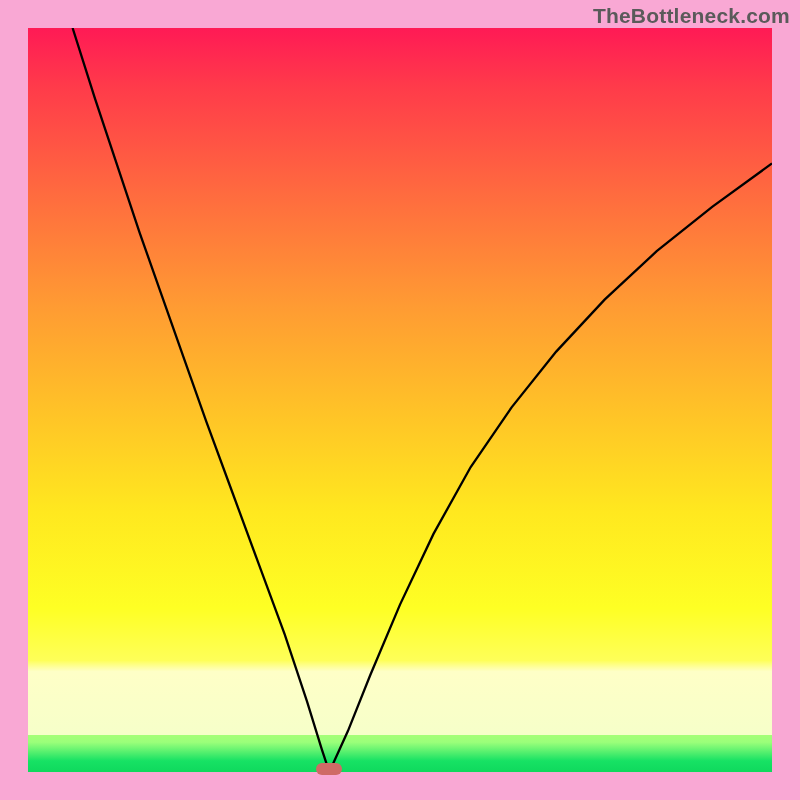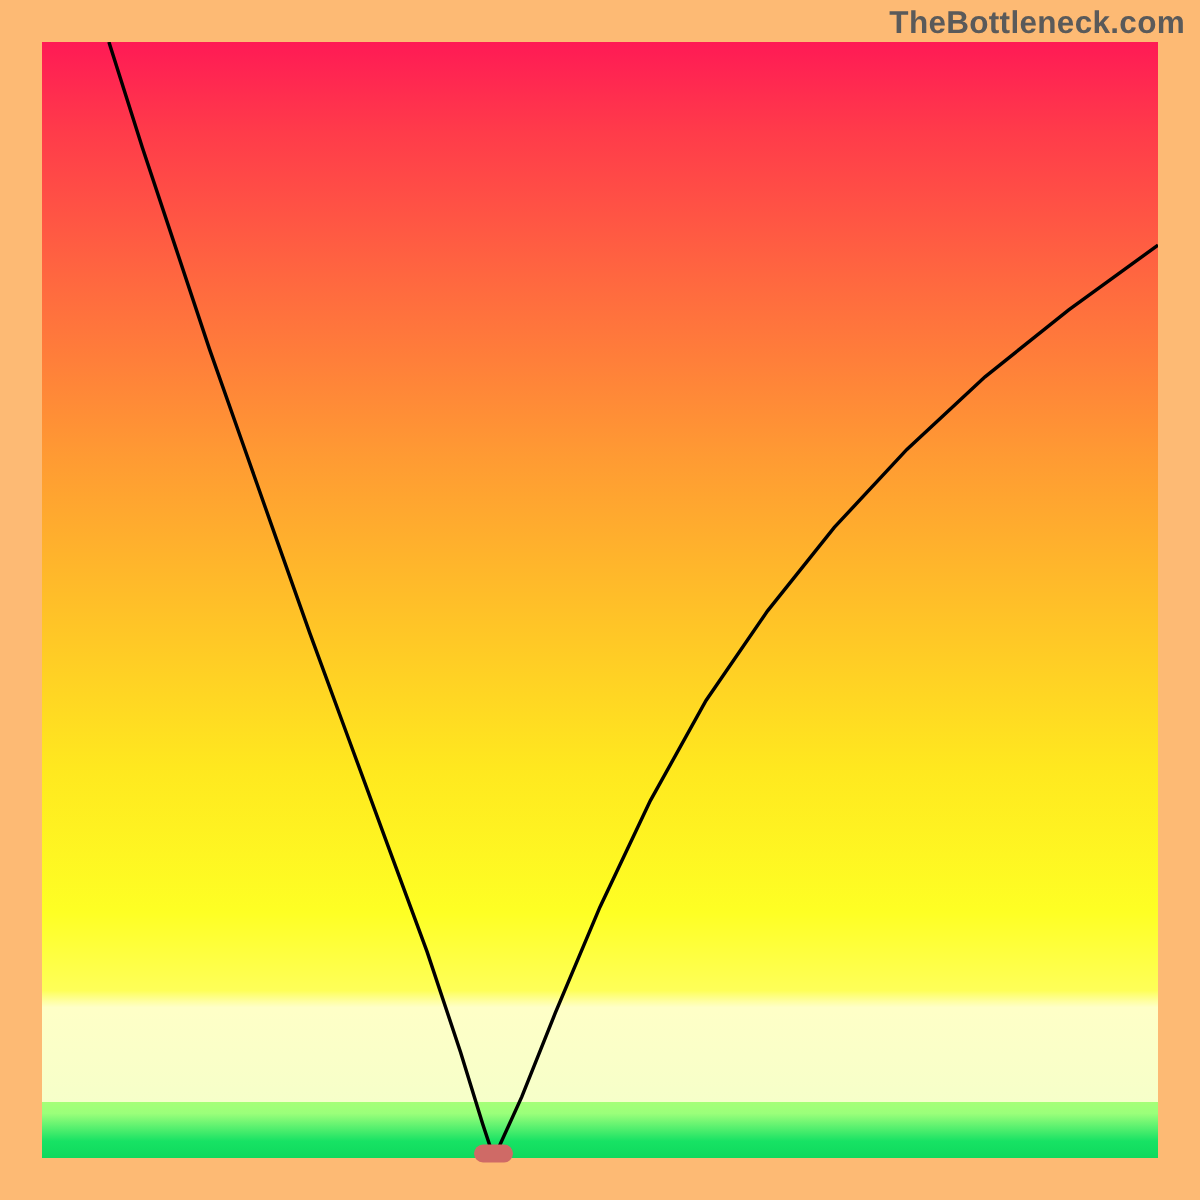--- a/index.html
+++ b/index.html
@@ -8,21 +8,21 @@
     width: 800px;
     height: 800px;
     background: #000;
     overflow: hidden;
     font-family: Arial, Helvetica, sans-serif;
   }
   .frame {
     position: relative;
     width: 800px;
     height: 800px;
-    background: #fdba74;
+    background: #f9a8d4;
     box-sizing: border-box;
   }
   .plot {
     position: absolute;
     left: 28px;
     top: 28px;
     width: 744px;
     height: 744px;
     box-sizing: border-box;
   }

